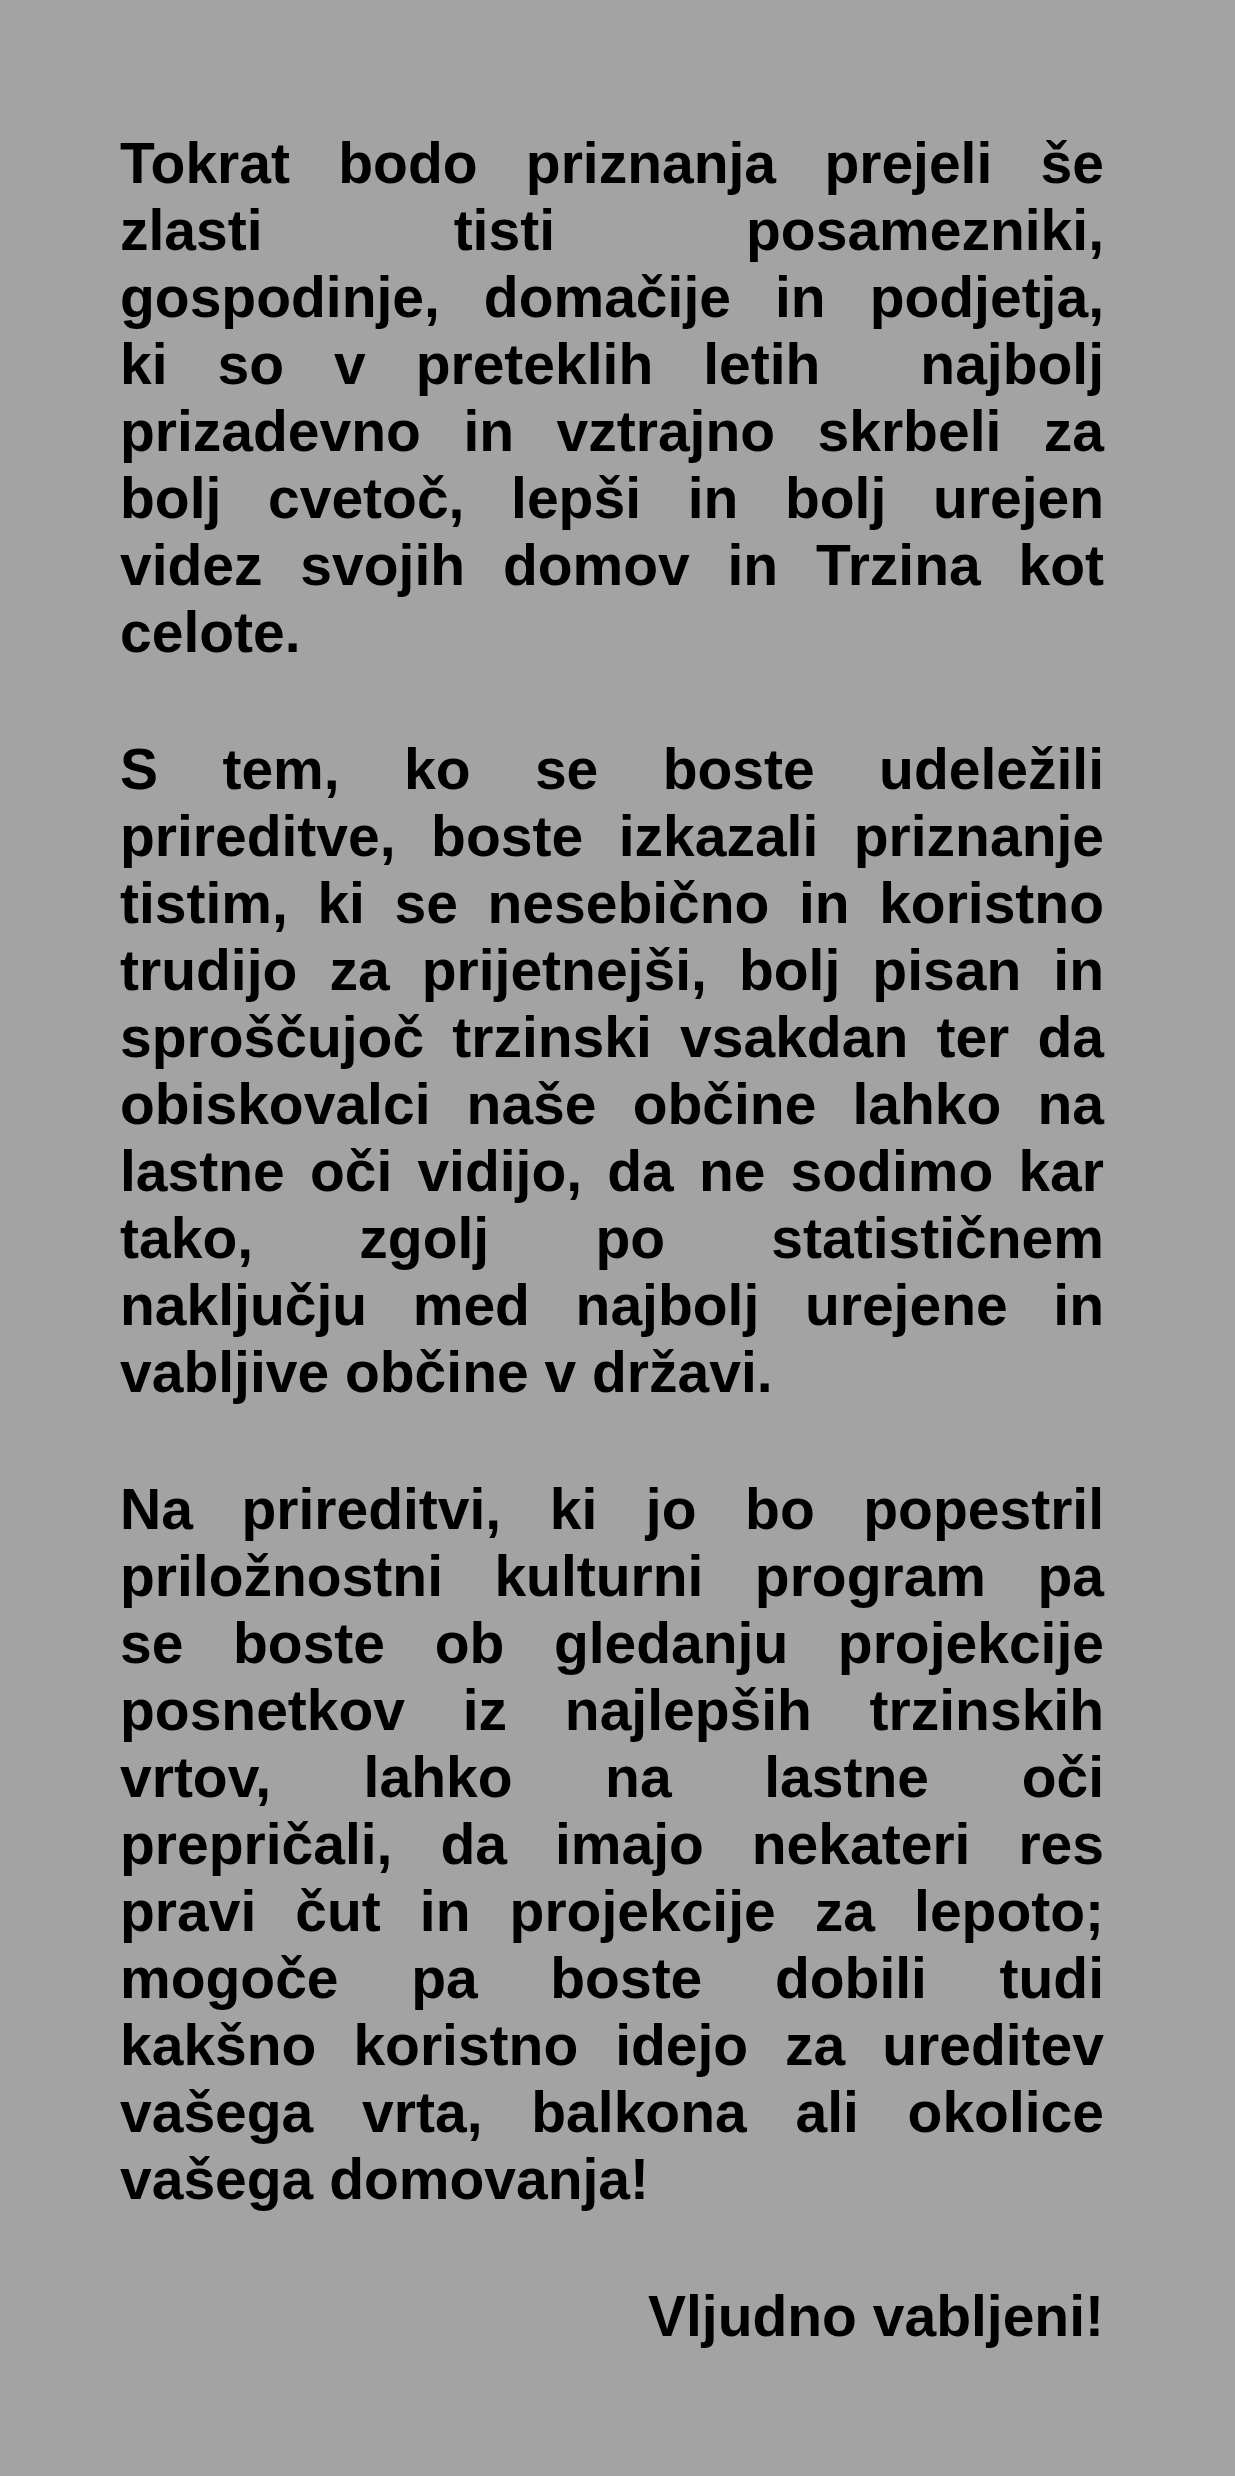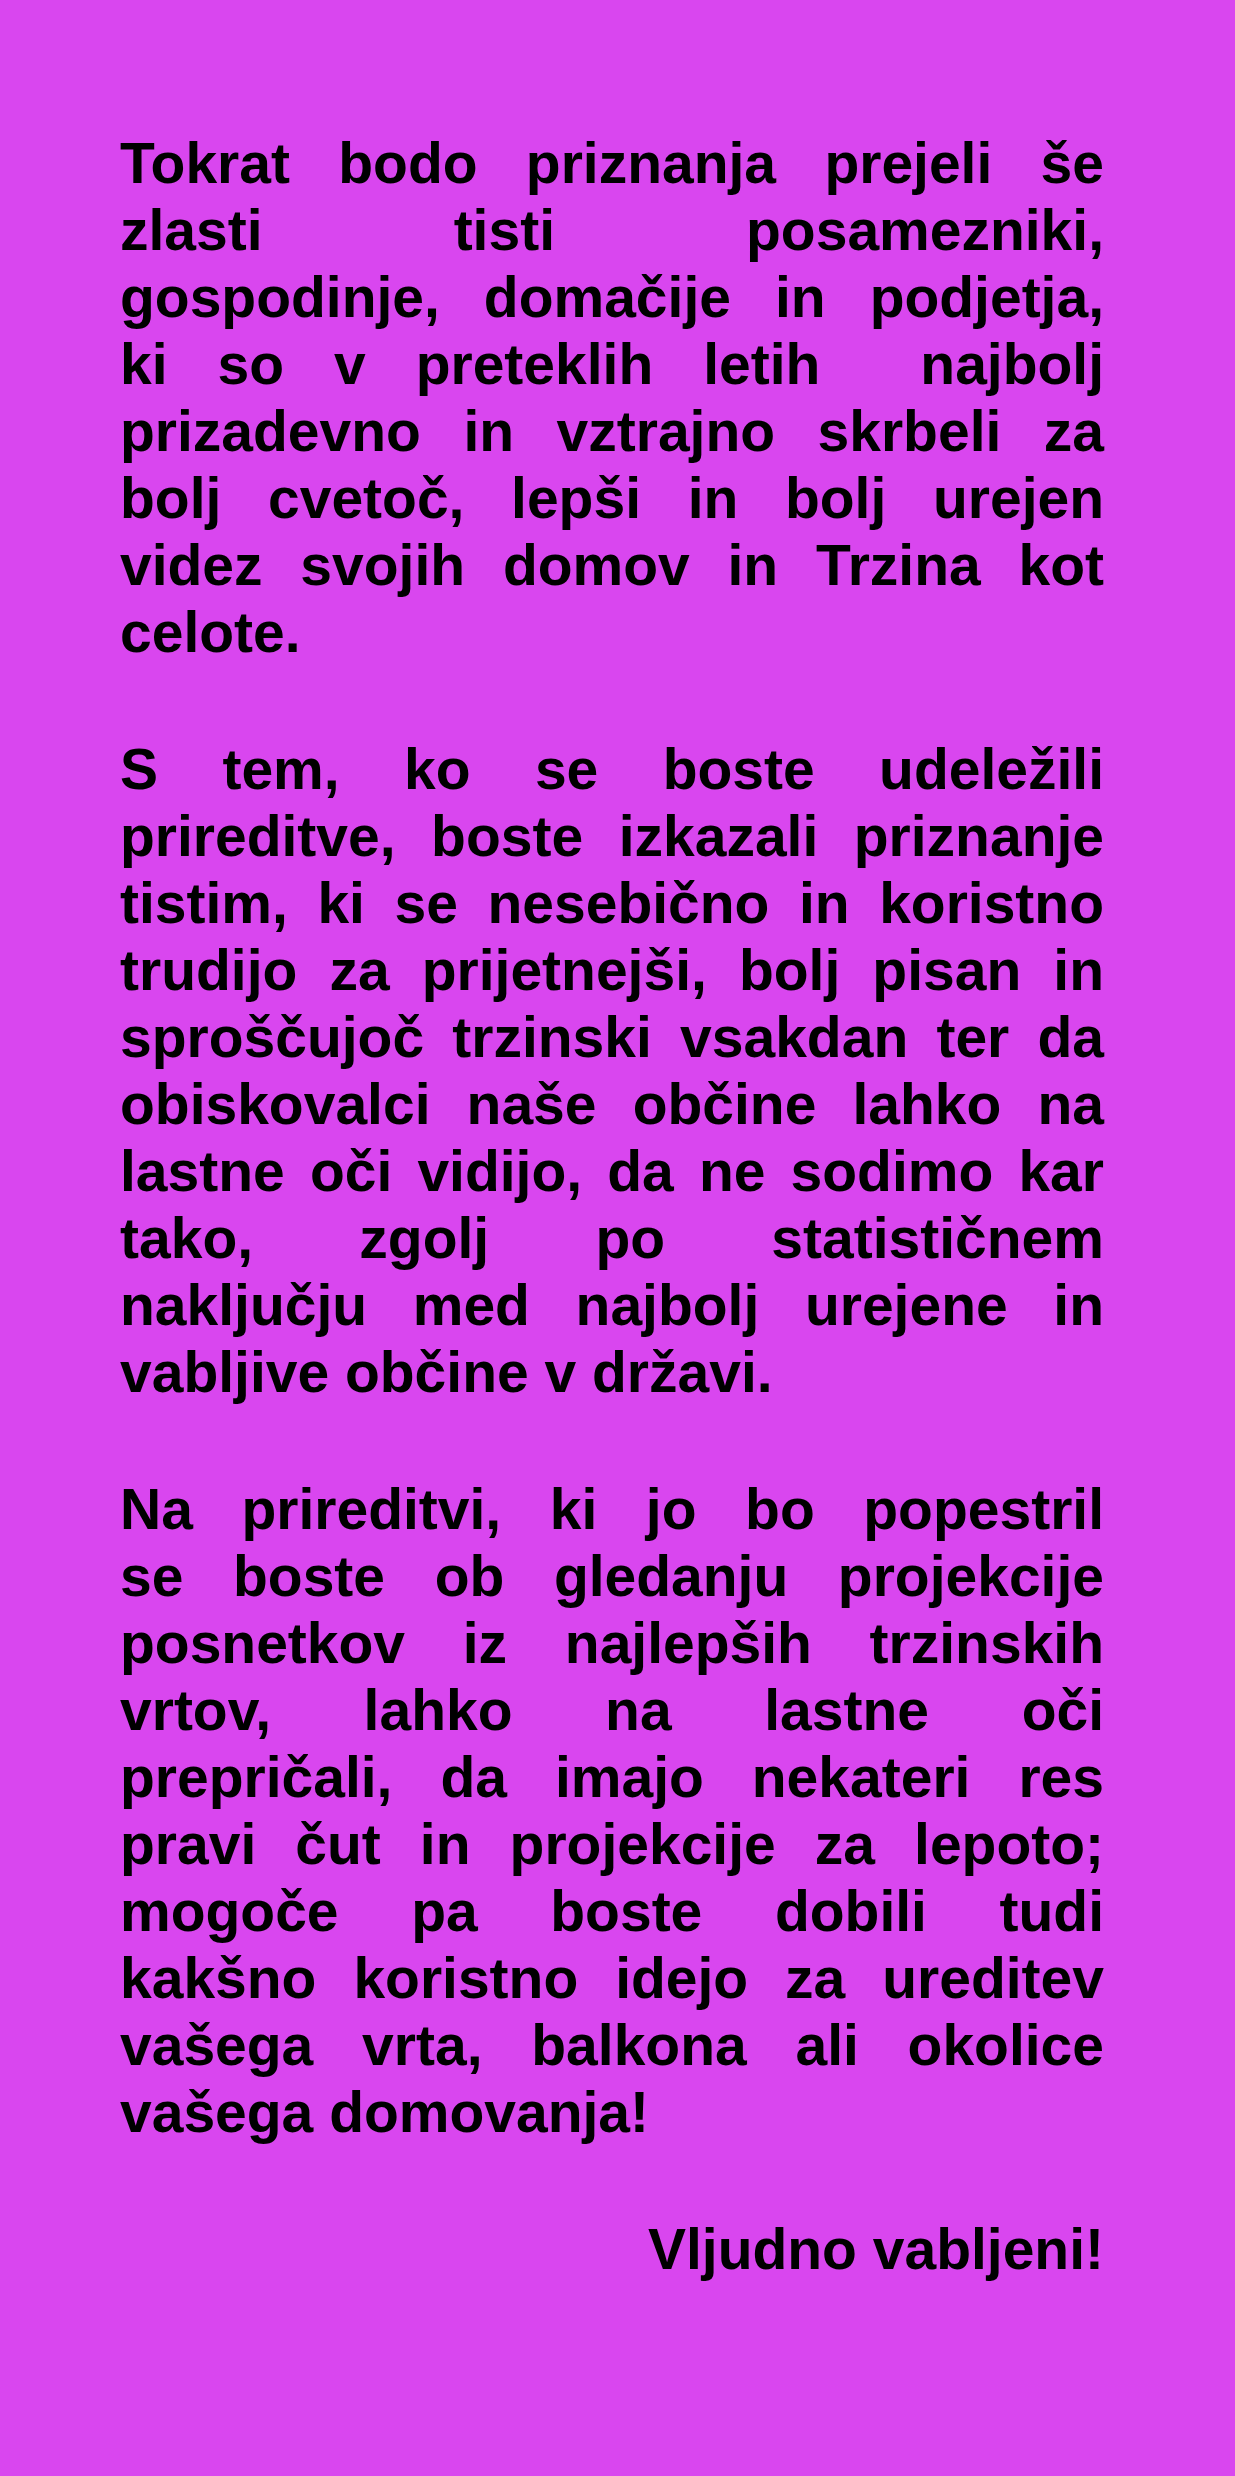--- a/index.html
+++ b/index.html
@@ -4,21 +4,21 @@
 <style>
   html, body {
     margin: 0;
     padding: 0;
     background: #ffffff;
   }
   .page {
     position: relative;
     width: 1235px;
     height: 2476px;
-    background: #d946ef;
+    background: #a3a3a3;
     overflow: hidden;
   }
   .text-block {
     position: absolute;
     left: 120px;
     top: 130px;
     width: 984px;
     font-family: "Liberation Sans", sans-serif;
     font-weight: 700;
     font-size: 57px;
@@ -67,20 +67,21 @@
       <div class="line">sproščujoč trzinski vsakdan ter da</div>
       <div class="line">obiskovalci naše občine lahko na</div>
       <div class="line">lastne oči vidijo, da ne sodimo kar</div>
       <div class="line">tako, zgolj po statističnem</div>
       <div class="line">naključju med najbolj urejene in</div>
       <div class="line last">vabljive občine v državi.</div>
     </div>
 
     <div class="paragraph">
       <div class="line">Na prireditvi, ki jo bo popestril</div>
+      <div class="line">priložnostni kulturni program pa</div>
       <div class="line">se boste ob gledanju projekcije</div>
       <div class="line">posnetkov iz najlepših trzinskih</div>
       <div class="line">vrtov, lahko na lastne oči</div>
       <div class="line">prepričali, da imajo nekateri res</div>
       <div class="line">pravi čut in projekcije za lepoto;</div>
       <div class="line">mogoče pa boste dobili tudi</div>
       <div class="line">kakšno koristno idejo za ureditev</div>
       <div class="line">vašega vrta, balkona ali okolice</div>
       <div class="line last">vašega domovanja!</div>
     </div>

